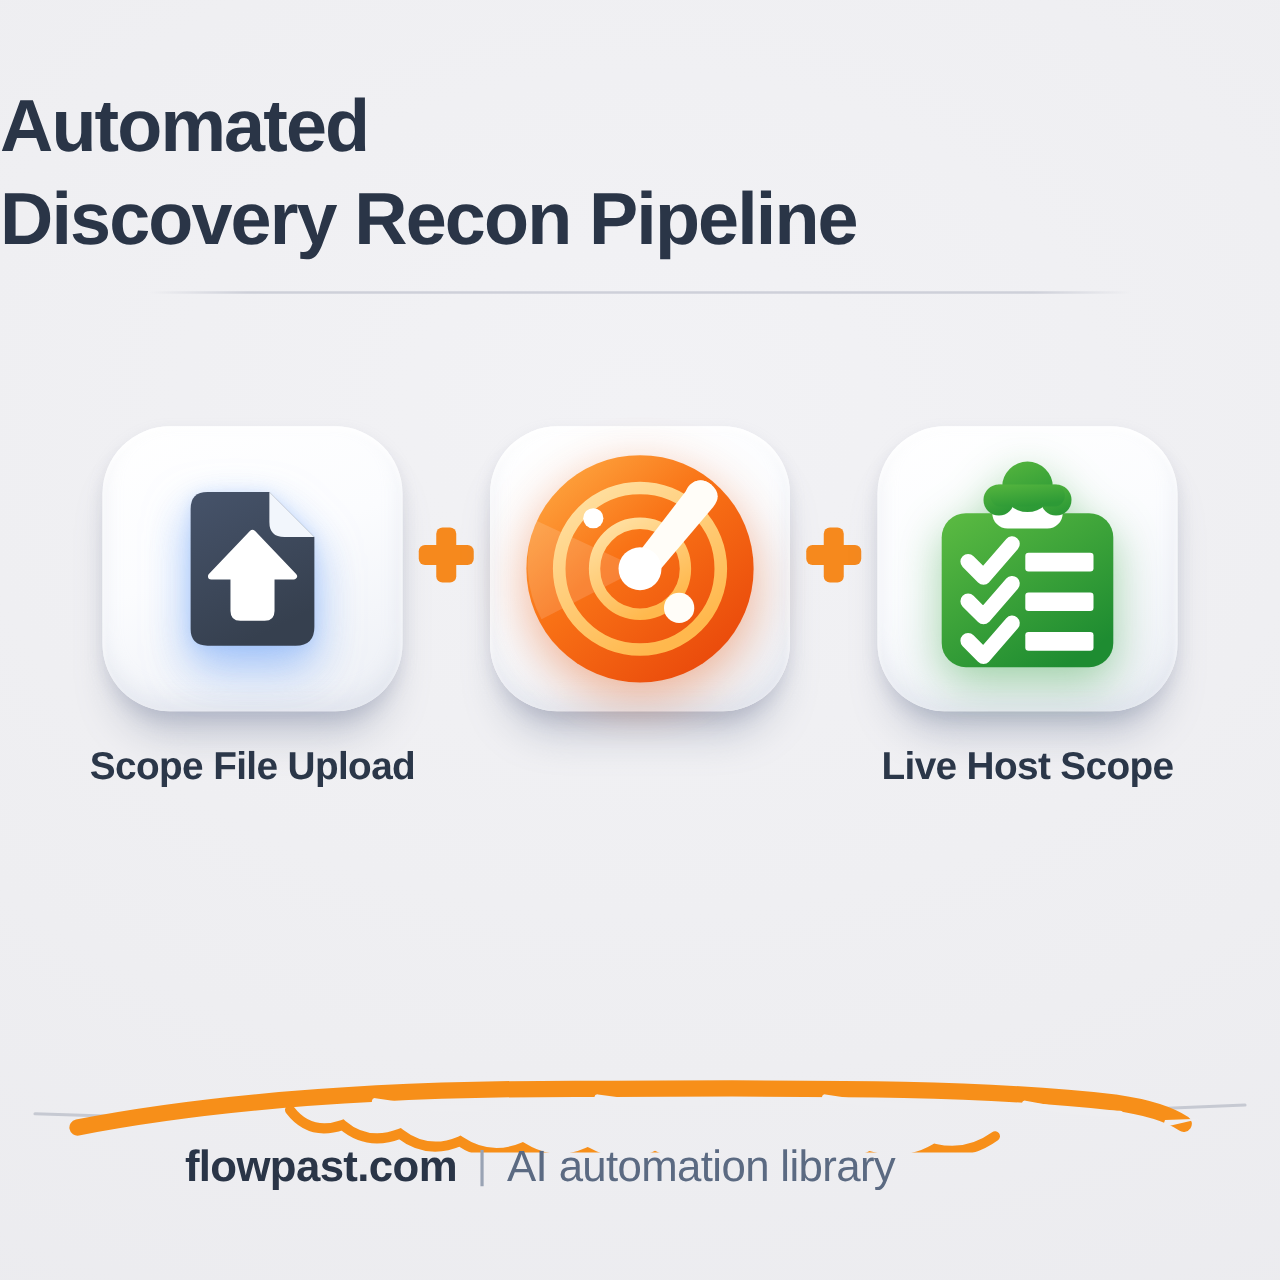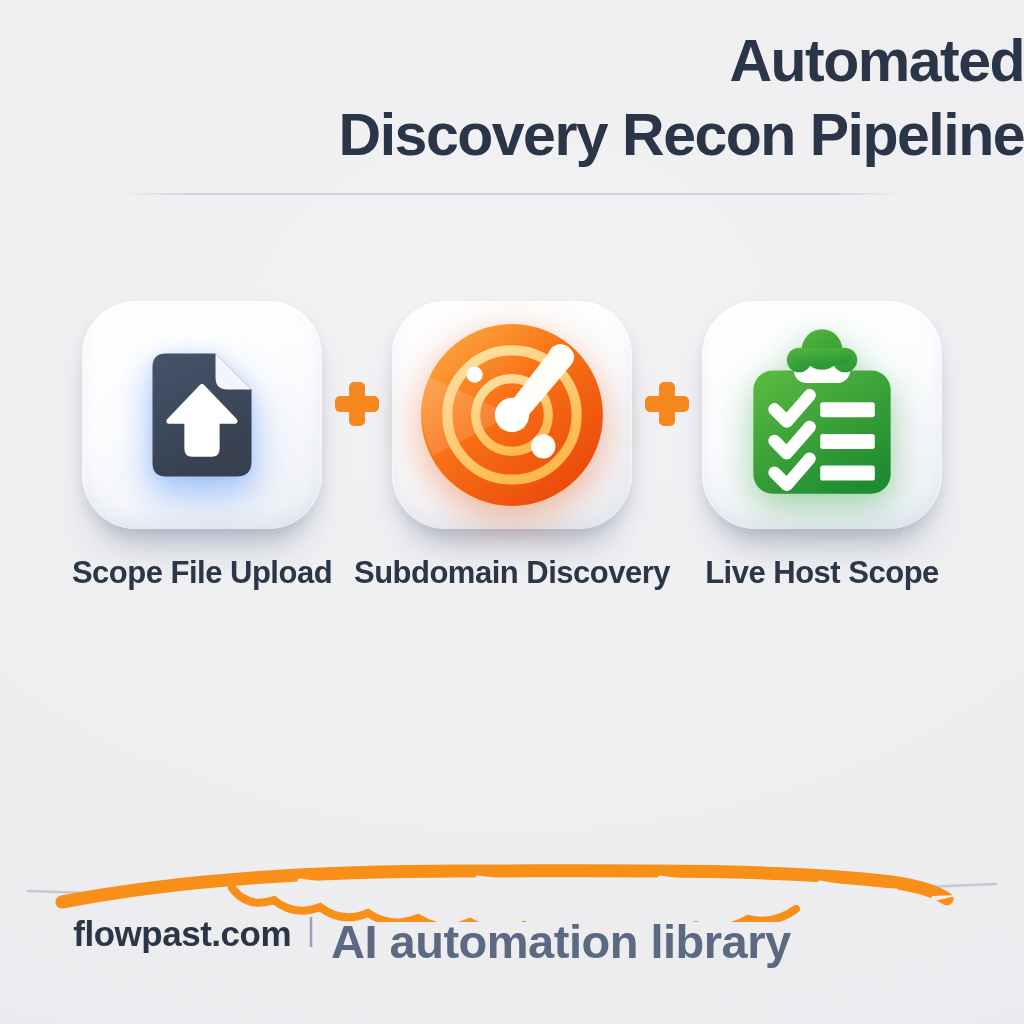--- a/index.html
+++ b/index.html
@@ -9,21 +9,21 @@
     background:#ededf0;
     overflow:hidden;
     position:relative;
   }
   .page {
     position:absolute; inset:0;
     background:radial-gradient(130% 95% at 50% 32%, #f2f2f5 0%, #eeeef1 55%, #eaeaee 100%);
   }
 
   
-  .title-block { text-align:right; padding-top:24px; }
+  .title-block { text-align:left; padding-top:64px; }
   .title-line {
     font-size:59px; font-weight:bold; color:#2a3547;
     letter-spacing:-1.5px; line-height:1.26; white-space:nowrap;
   }
   .title-divider {
     width:786px; height:2px; margin:20px auto 0;
     background:linear-gradient(90deg, rgba(203,205,214,0) 0%, #ced0d9 10%, #ced0d9 90%, rgba(203,205,214,0) 100%);
   }
 
   
@@ -49,25 +49,25 @@
   }
   .plus-wrap { flex:none; width:50px; margin:78px 10px 0; }
   .icon-doc      { filter:drop-shadow(0 16px 18px rgba(118,168,248,.60)) drop-shadow(0 2px 6px rgba(118,168,248,.30)); }
   .icon-radar    { filter:drop-shadow(0 12px 20px rgba(236,92,18,.45)); }
   .icon-clip     { filter:drop-shadow(0 12px 18px rgba(52,164,62,.45)); }
 
   
   .footer-squiggle { position:absolute; left:0; top:852px; width:1024px; height:70px; }
   .footer-bar {
     position:absolute; left:0; top:914px; width:864px;
-    display:flex; justify-content:center; align-items:flex-start; gap:16px;
+    display:flex; justify-content:center; align-items:center; gap:16px;
   }
   .footer-brand    { font-size:35px; font-weight:bold; color:#2a3547; letter-spacing:-0.5px; }
   .footer-sep      { font-size:31px; font-weight:normal; color:#99a3b4; position:relative; top:-2px; }
-  .footer-tagline  { font-size:47px; font-weight:bold; color:#5b6a82; letter-spacing:-0.5px; }
+  .footer-tagline  { font-size:35px; font-weight:normal; color:#5b6a82; letter-spacing:-0.5px; }
 </style>
 </head>
 <body>
 
 <div class="page">
 
   <div class="title-block">
     <div class="title-line">Automated</div>
     <div class="title-line">Discovery Recon Pipeline</div>
     <div class="title-divider"></div>
@@ -117,21 +117,20 @@
           <path d="M100 100 L18 62 A90 90 0 0 0 22 140 Z" fill="#ffffff" opacity="0.14"></path>
           <circle cx="100" cy="100" r="64" fill="none" stroke="url(#ringGrad)" stroke-width="10"></circle>
           <circle cx="100" cy="100" r="36" fill="none" stroke="url(#ringGrad)" stroke-width="9"></circle>
           <circle cx="63" cy="60" r="8" fill="#ffffff"></circle>
           <circle cx="131" cy="131" r="12" fill="#fffdf8"></circle>
           <path d="M92 96 L139 35 Q146 26 156 33 Q166 41 158 51 L109 109 Z" fill="#fffdf8"></path>
           <circle cx="148" cy="42" r="12" fill="#fffdf8"></circle>
           <circle cx="100" cy="100" r="17" fill="#ffffff"></circle>
         </svg>
       </div>
-      <div class="step-label">Subdomain Discovery</div>
     </div>
 
     <div class="plus-wrap">
       <svg width="50" height="50" viewBox="0 0 50 50">
         <rect x="17" y="3" width="16" height="44" rx="5" fill="#f6891d"></rect>
         <rect x="3" y="17" width="44" height="16" rx="5" fill="#f6891d"></rect>
       </svg>
     </div>
 
     <div class="step">

